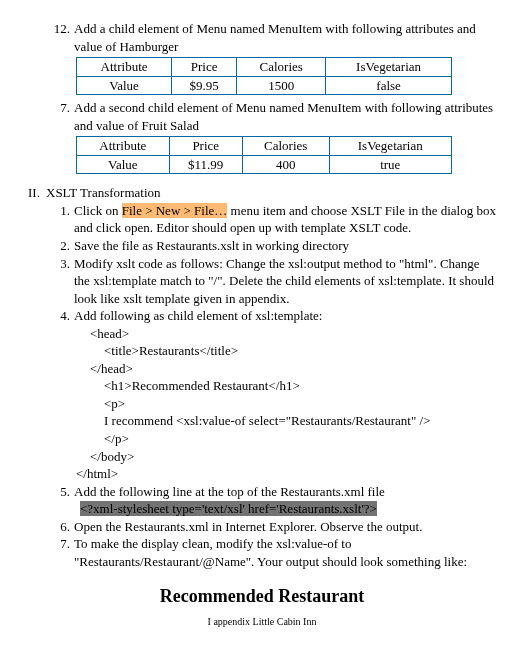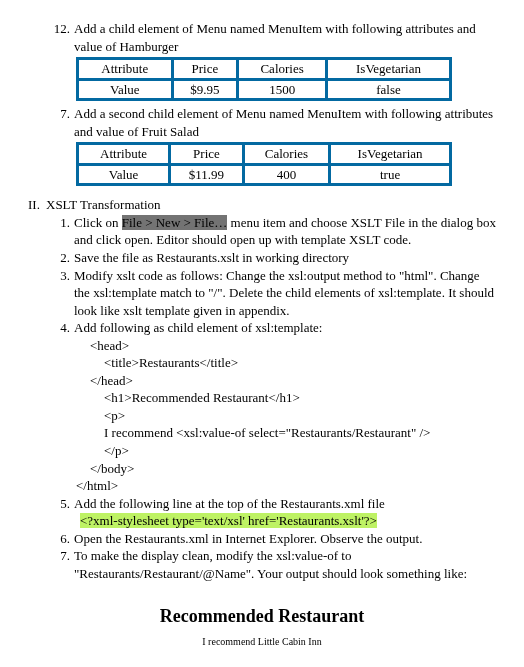--- a/index.html
+++ b/index.html
@@ -1,23 +1,23 @@
 <!DOCTYPE html>
 <html><head>
 <meta charset="utf-8">
 <style>
 body{font-family:"Times New Roman",serif;font-size:13px;color:#000;background:#fff;margin:0;padding:20px 28px;width:524px;box-sizing:border-box;line-height:1.35}
 .indent1{margin-left:20px}
 .indent-code{margin-left:52px}
 table.data{border-collapse:collapse;margin:2px 0 4px 48px;width:376px}
-table.data td{border:3px solid #0369a1;padding:0 4px;text-align:center;font-size:13px}
+table.data td{border:1px solid #0369a1;padding:0 4px;text-align:center;font-size:13px}
 .codebox{margin-left:48px;line-height:1.35}
-.hl{background:#737373}
-.hl2{background:#bef264}
-h2.rec{font-family:"Times New Roman",serif;font-weight:bold;font-size:18px;text-align:center;margin:22px 0 6px}
+.hl{background:#fdba74}
+.hl2{background:#737373}
+h2.rec{font-family:"Times New Roman",serif;font-weight:bold;font-size:18px;text-align:center;margin:14px 0 6px}
 .tiny{font-size:10px;text-align:center;margin:4px 0 10px}
 .li-row{display:flex}
 .li-num{width:22px;flex-shrink:0;text-align:right;margin-right:4px}
 .li-txt{flex:1}
 .sec-row{display:flex;margin-top:10px}
 .sec-num{width:18px;flex-shrink:0}
 b{font-weight:normal}
 </style>
 </head>
 <body>
@@ -119,13 +119,13 @@
     <div class="li-num">6.</div>
     <div class="li-txt">Open the Restaurants.xml in Internet Explorer. Observe the output.</div>
   </div>
   <div class="li-row">
     <div class="li-num">7.</div>
     <div class="li-txt">To make the display clean, modify the xsl:value-of to "Restaurants/Restaurant/@Name". Your output should look something like:</div>
   </div>
 </div>
 
 <h2 class="rec">Recommended Restaurant</h2>
-<div class="tiny">I recommend Little Cabin Inn</div>
+<div class="tiny">I appendix Little Cabin Inn</div>
 
 </body></html>

